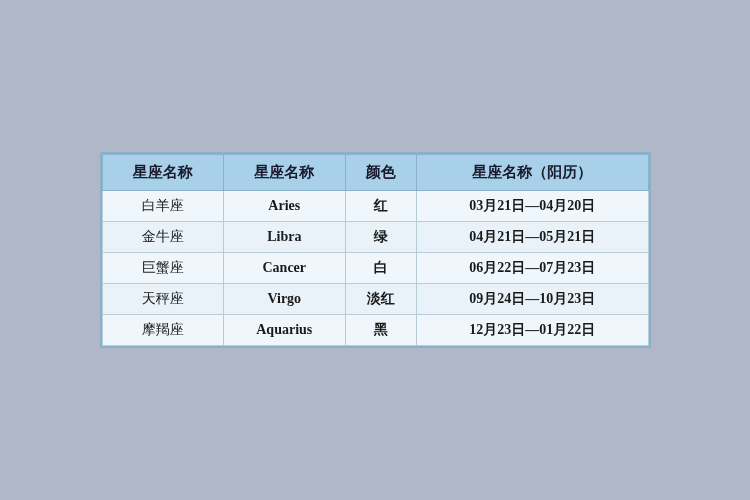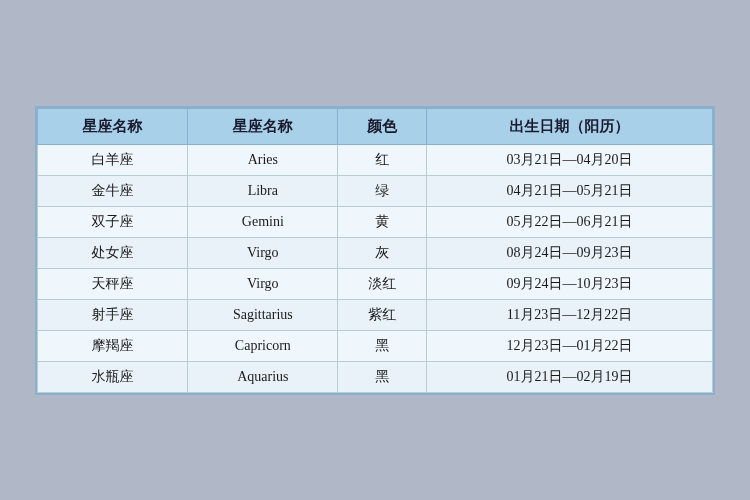--- a/index.html
+++ b/index.html
@@ -12,21 +12,21 @@
       display: flex;
       justify-content: center;
       align-items: center;
       width: 750px;
       height: 500px;
       font-family: "SimSun", "宋体", serif;
     }
     .table-container {
       background-color: #d8e4f0;
       border: 2px solid #8ab0cc;
-      width: 680px;
+      width: 551px;
     }
     table {
       width: 100%;
       border-collapse: collapse;
     }
     thead tr th {
       background-color: #a8d0e8;
       color: #1a1a2e;
       font-weight: bold;
       font-size: 15px;
@@ -39,82 +39,65 @@
     }
     tbody tr:nth-child(even) {
       background-color: #e8f2f8;
     }
     tbody tr td {
       text-align: center;
       font-size: 14px;
       padding: 6px 6px;
       border: 1px solid #b8ccd8;
       color: #1a1a1a;
+      font-weight: bold;
     }
     tbody tr td:first-child {
       font-weight: normal;
     }
   </style>
 </head>
 <body>
 
 <div class="table-container">
   <table>
     <thead>
       <tr>
         <th>星座名称</th>
         <th>星座名称</th>
         <th>颜色</th>
-        <th>出生日期（阳历）</th>
+        <th>星座名称（阳历）</th>
       </tr>
     </thead>
     <tbody id="table-body">
     <tr>
           <td>白羊座</td>
           <td>Aries</td>
           <td>红</td>
           <td>03月21日—04月20日</td>
         </tr>
         <tr>
           <td>金牛座</td>
           <td>Libra</td>
           <td>绿</td>
           <td>04月21日—05月21日</td>
         </tr>
         <tr>
-          <td>双子座</td>
-          <td>Gemini</td>
-          <td>黄</td>
-          <td>05月22日—06月21日</td>
-        </tr>
-        <tr>
-          <td>处女座</td>
-          <td>Virgo</td>
-          <td>灰</td>
-          <td>08月24日—09月23日</td>
+          <td>巨蟹座</td>
+          <td>Cancer</td>
+          <td>白</td>
+          <td>06月22日—07月23日</td>
         </tr>
         <tr>
           <td>天秤座</td>
           <td>Virgo</td>
           <td>淡红</td>
           <td>09月24日—10月23日</td>
         </tr>
         <tr>
-          <td>射手座</td>
-          <td>Sagittarius</td>
-          <td>紫红</td>
-          <td>11月23日—12月22日</td>
-        </tr>
-        <tr>
           <td>摩羯座</td>
-          <td>Capricorn</td>
+          <td>Aquarius</td>
           <td>黑</td>
           <td>12月23日—01月22日</td>
-        </tr>
-        <tr>
-          <td>水瓶座</td>
-          <td>Aquarius</td>
-          <td>黑</td>
-          <td>01月21日—02月19日</td>
         </tr>
       </tbody>
   </table>
 </div>
 
 </body></html>

